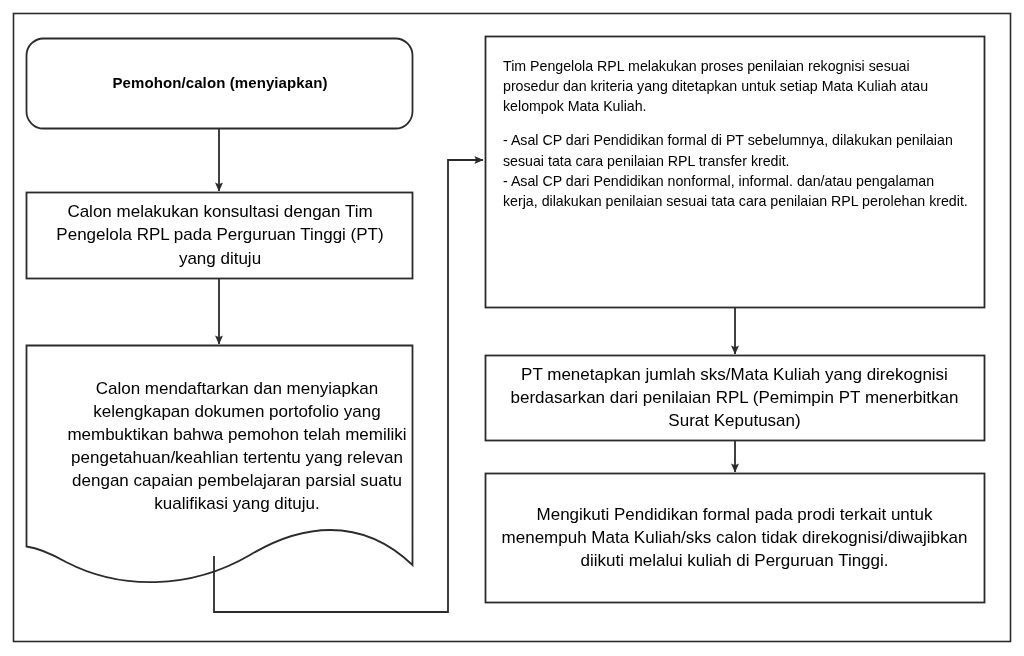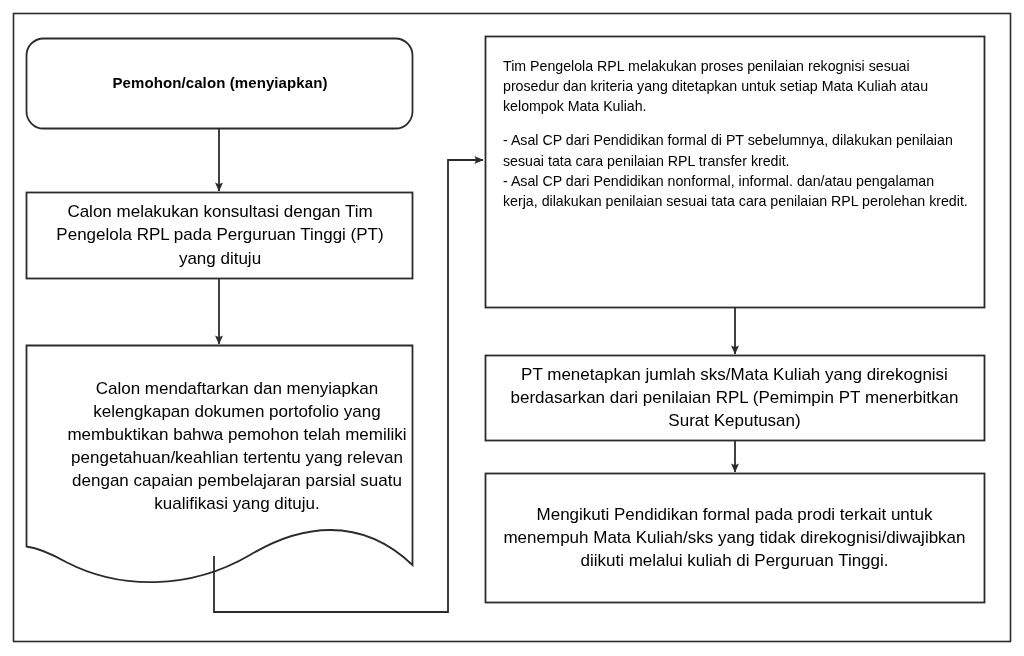--- a/index.html
+++ b/index.html
@@ -120,16 +120,16 @@
       <span style="display:block; white-space:pre-line;">- Asal CP dari Pendidikan formal di PT sebelumnya, dilakukan penilaian sesuai tata cara penilaian RPL transfer kredit.
 - Asal CP dari Pendidikan nonformal, informal. dan/atau pengalaman kerja, dilakukan penilaian sesuai tata cara penilaian RPL perolehan kredit.</span>
     </span>
   </div>
 
   <div class="node-text t-center body-text" style="left:495px; top:355px; width:479px; height:85px;">
     <span>PT menetapkan jumlah sks/Mata Kuliah yang direkognisi berdasarkan dari penilaian RPL (Pemimpin PT menerbitkan Surat Keputusan)</span>
   </div>
 
   <div class="node-text t-center body-text" style="left:495px; top:473px; width:479px; height:129px;">
-    <span>Mengikuti Pendidikan formal pada prodi terkait untuk menempuh Mata Kuliah/sks yang tidak direkognisi/diwajibkan diikuti melalui kuliah di Perguruan Tinggi.</span>
+    <span>Mengikuti Pendidikan formal pada prodi terkait untuk menempuh Mata Kuliah/sks calon tidak direkognisi/diwajibkan diikuti melalui kuliah di Perguruan Tinggi.</span>
   </div>
 
 </div>
 
 </body></html>

